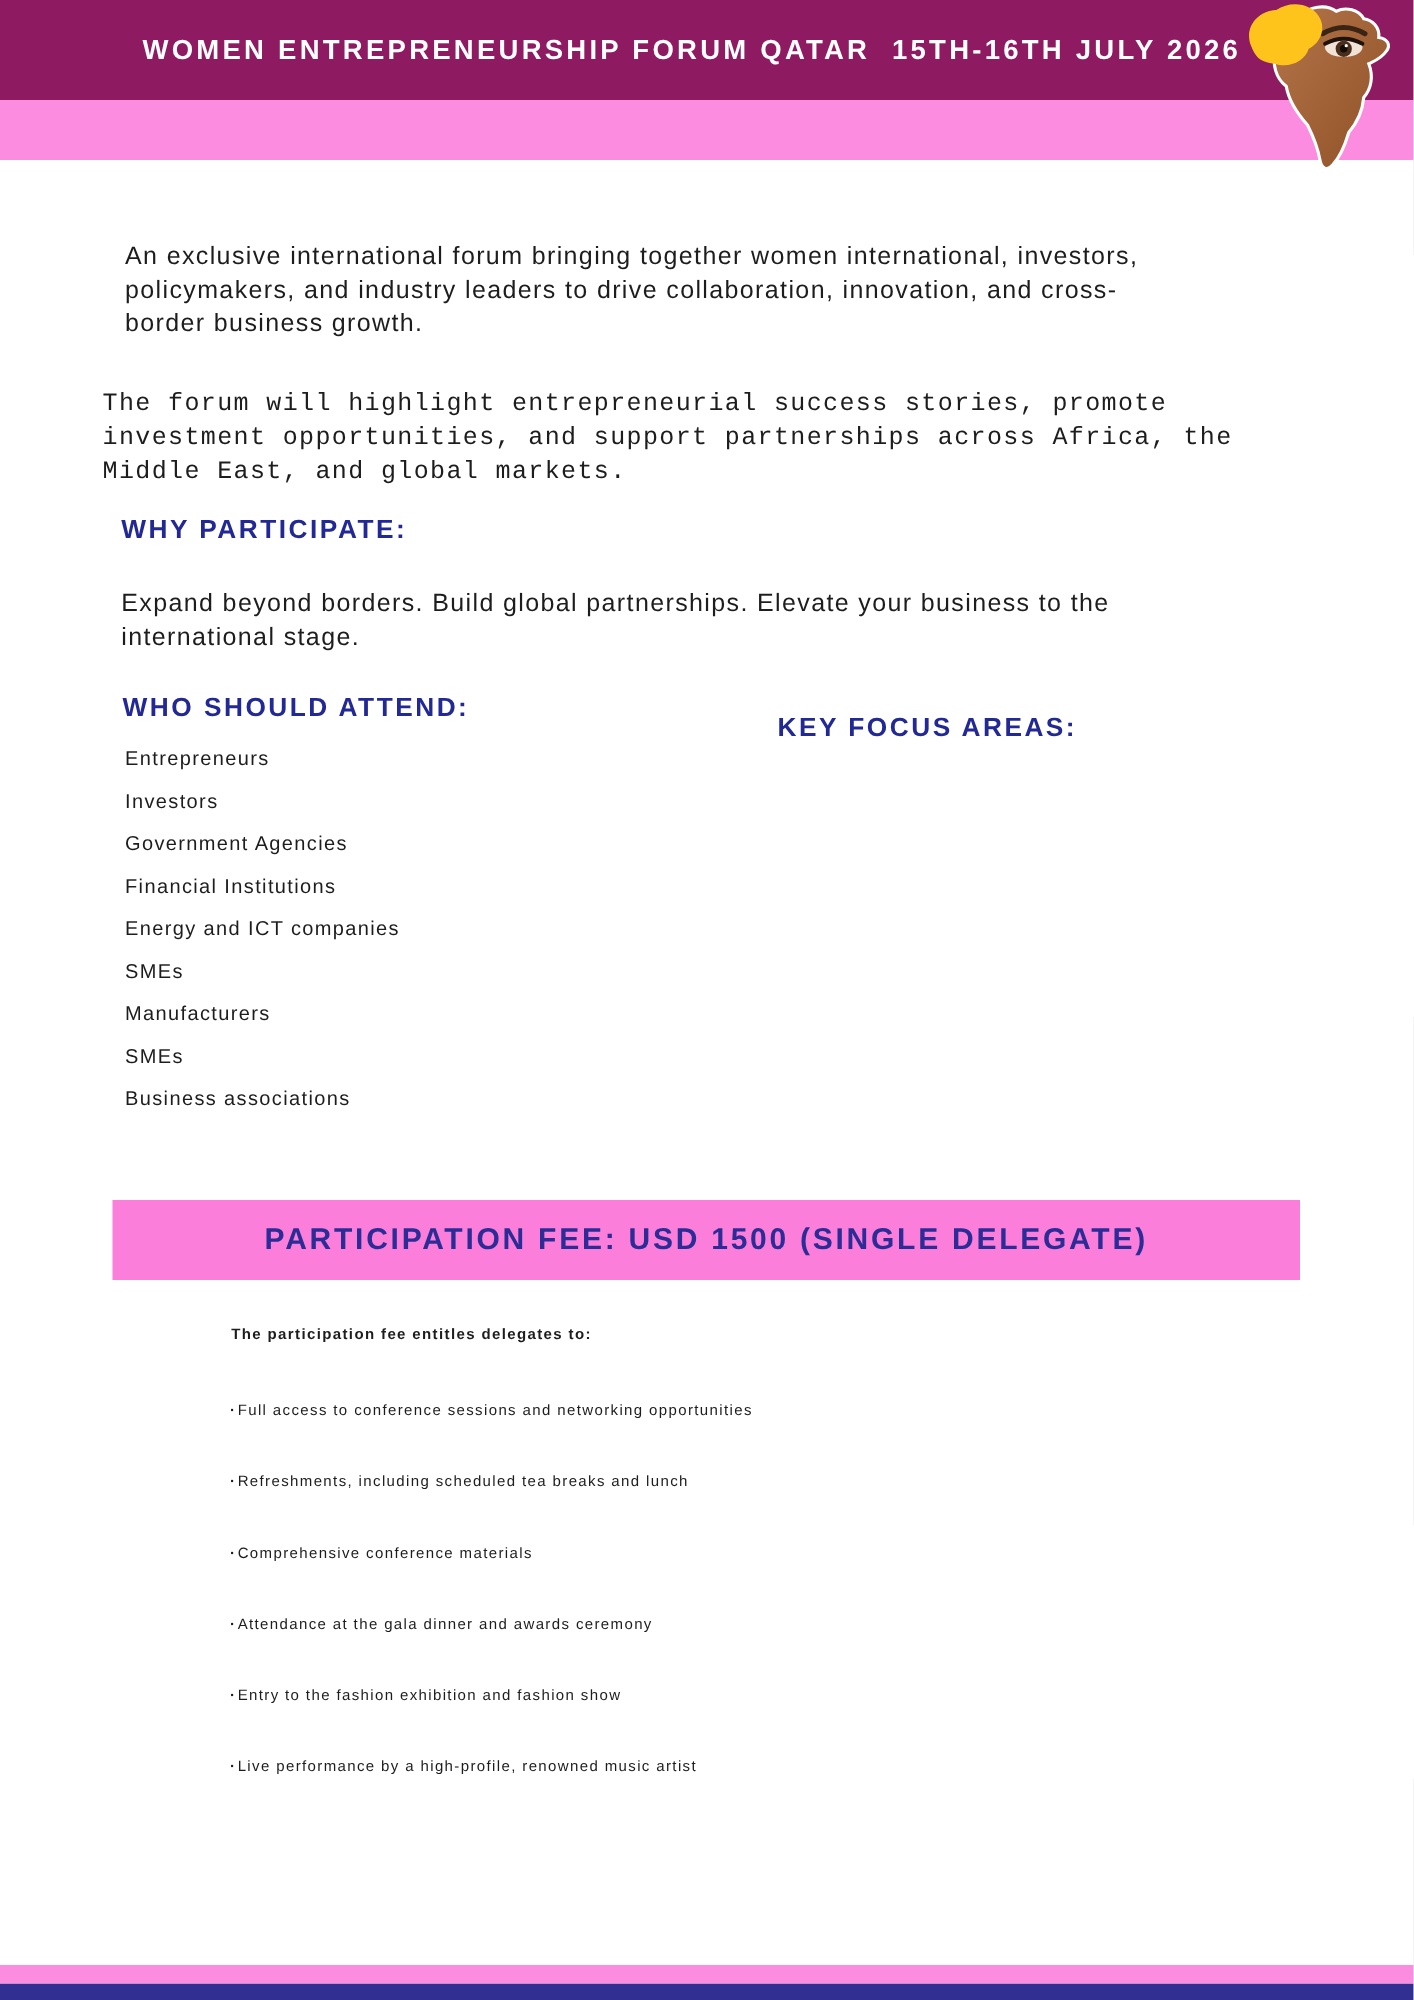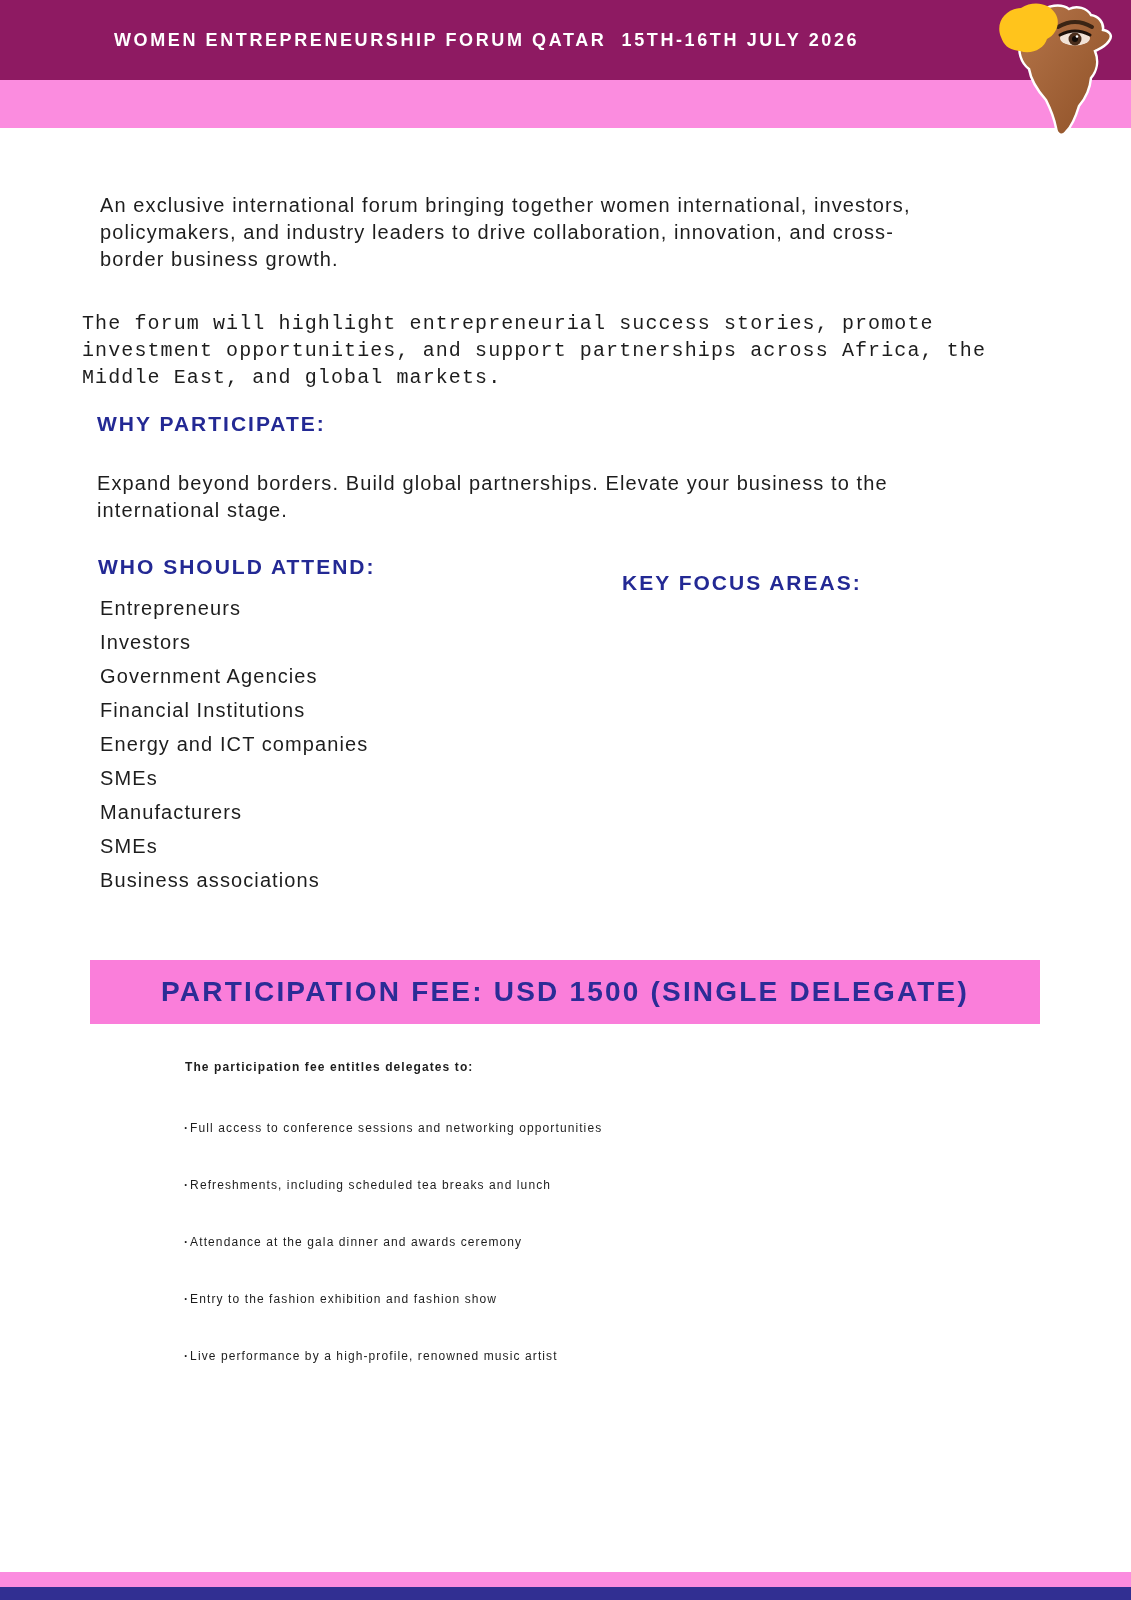--- a/index.html
+++ b/index.html
@@ -22,21 +22,21 @@
     color:var(--text,#1D1D1D);
   }
   
   .header-bar{
     position:absolute;left:0;top:0;width:1131px;height:80px;
     background:var(--magenta,#8E1A62);
     display:flex;align-items:center;
   }
   .header-title{
     margin-left:114px;
-    color:#ffffff;font-weight:800;font-size:18px;
+    color:#ffffff;font-weight:800;font-size:22px;
     letter-spacing:2.6px;white-space:pre;
   }
   .header-stripe{
     position:absolute;left:0;top:80px;width:1131px;height:48px;
     background:var(--pink,#FB8CDF);
   }
   .logo{position:absolute;top:3px;right:4px;width:132px;height:134px;}
   
   .para{
     position:absolute;
@@ -49,34 +49,34 @@
     position:absolute;
     color:var(--navy,#232994);
     font-weight:800;font-size:21px;letter-spacing:2px;
   }
   .why-heading{left:97px;top:412px;}
   .why-body{left:97px;top:450px;width:860px;}
   .attend-heading{left:98px;top:555px;}
   .focus-heading{left:622px;top:571px;}
   .plain-list{
     position:absolute;list-style:none;margin:0;padding:0;
-    font-size:20px;letter-spacing:1.1px;font-weight:500;
+    font-size:16px;letter-spacing:1.1px;font-weight:500;
   }
   .attend-list{left:100px;top:598px;}
   .focus-list{left:634px;top:598px;}
   .plain-list li{margin:0 0 14px 0;line-height:20px;}
   
   .fee-banner{
     position:absolute;left:90px;top:960px;width:950px;height:64px;
     background:var(--banner-pink,#FA7EDA);
     display:flex;align-items:center;justify-content:center;
   }
   .fee-banner span{
     color:var(--banner-navy,#2B2C96);
-    font-weight:800;font-size:28px;letter-spacing:2.2px;
+    font-weight:800;font-size:24px;letter-spacing:2.2px;
   }
   .fee-intro{
     position:absolute;left:185px;top:1048px;
     font-size:12px;letter-spacing:1.1px;font-weight:600;
   }
   .benefits{
     position:absolute;left:184px;top:1114px;width:592px;
   }
   .benefit{
     margin:0 0 29px 0;
@@ -148,20 +148,21 @@
 
   <div class="fee-banner">
     <span>PARTICIPATION FEE: USD 1500 (SINGLE DELEGATE)</span>
   </div>
 
   <p class="fee-intro">The participation fee entitles delegates to:</p>
 
   <div class="benefits">
     <p class="benefit"><span class="dot">·</span><span>Full access to conference sessions and networking opportunities</span></p>
     <p class="benefit"><span class="dot">·</span><span>Refreshments, including scheduled tea breaks and lunch</span></p>
+    <p class="benefit"><span class="dot">·</span><span>Comprehensive conference materials</span></p>
     <p class="benefit"><span class="dot">·</span><span>Attendance at the gala dinner and awards ceremony</span></p>
     <p class="benefit"><span class="dot">·</span><span>Entry to the fashion exhibition and fashion show</span></p>
     <p class="benefit"><span class="dot">·</span><span>Live performance by a high-profile, renowned music artist</span></p>
   </div>
 
   <div class="footer-stripe"></div>
   <div class="footer-bar"></div>
 
 </div>
 

